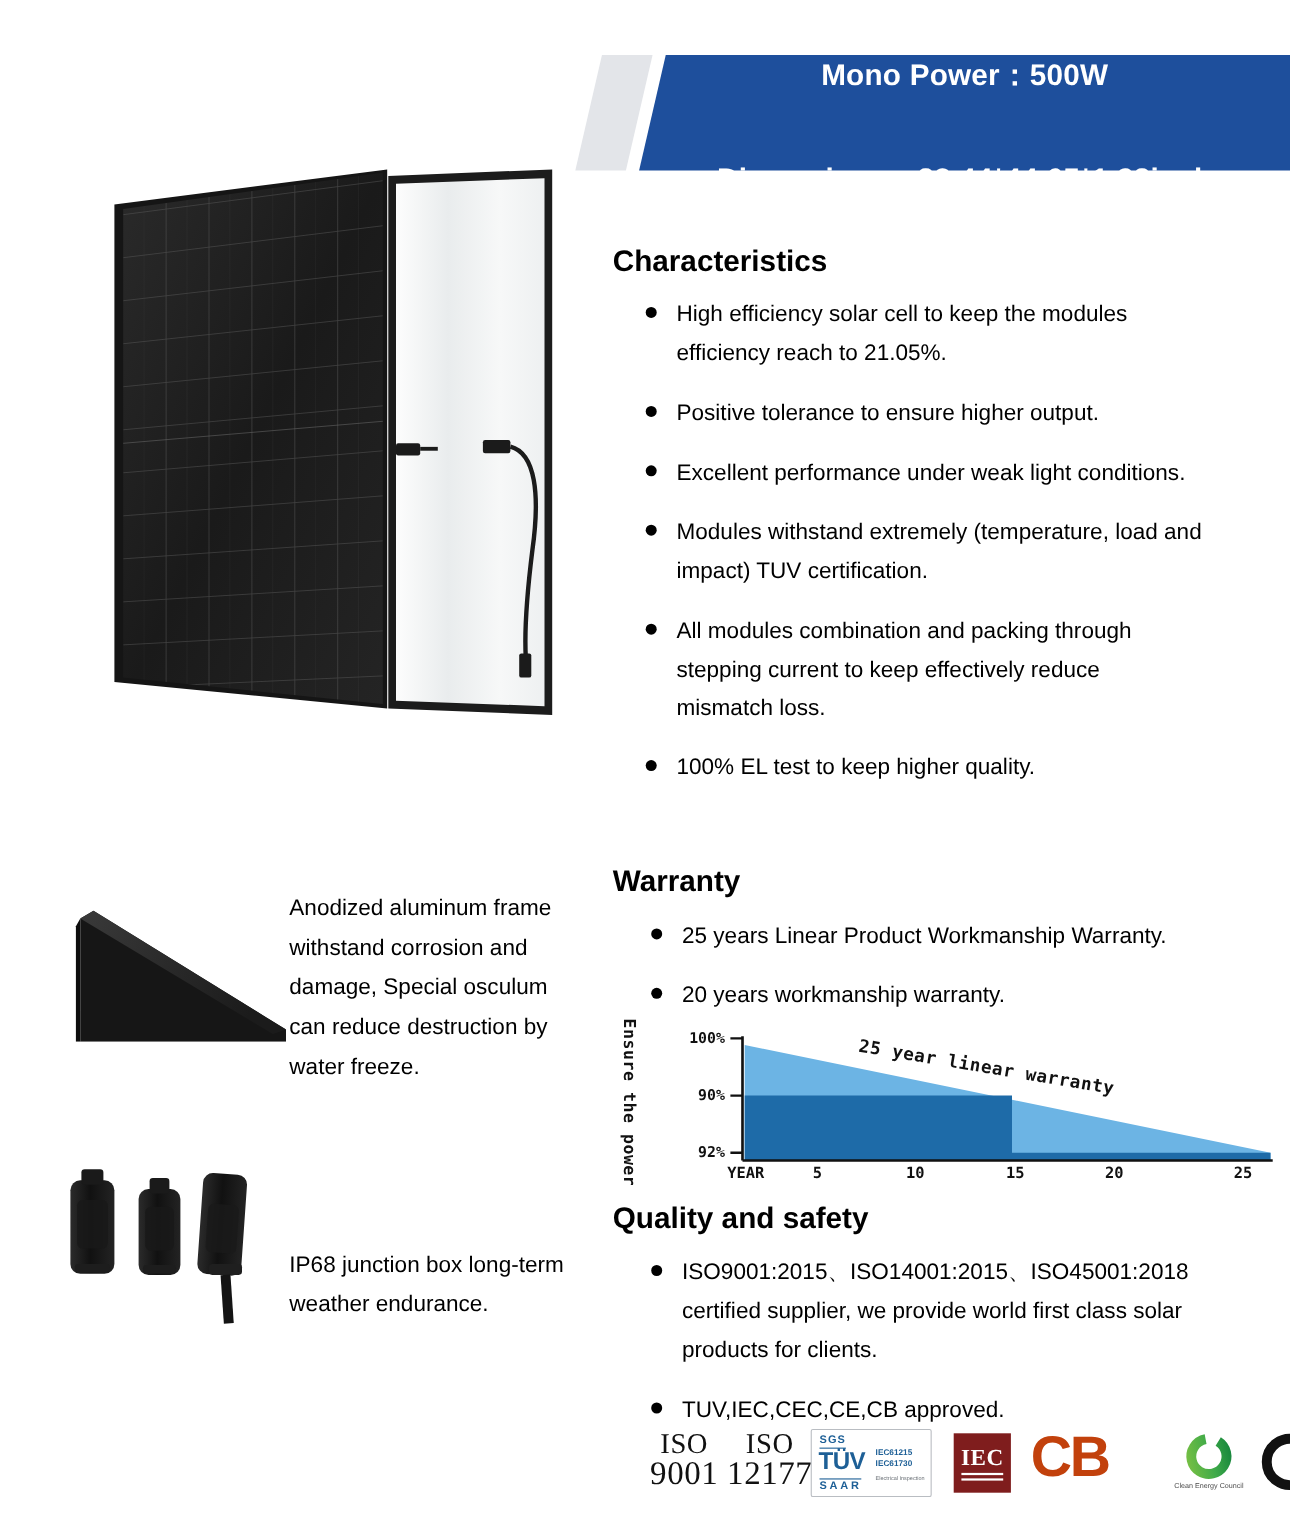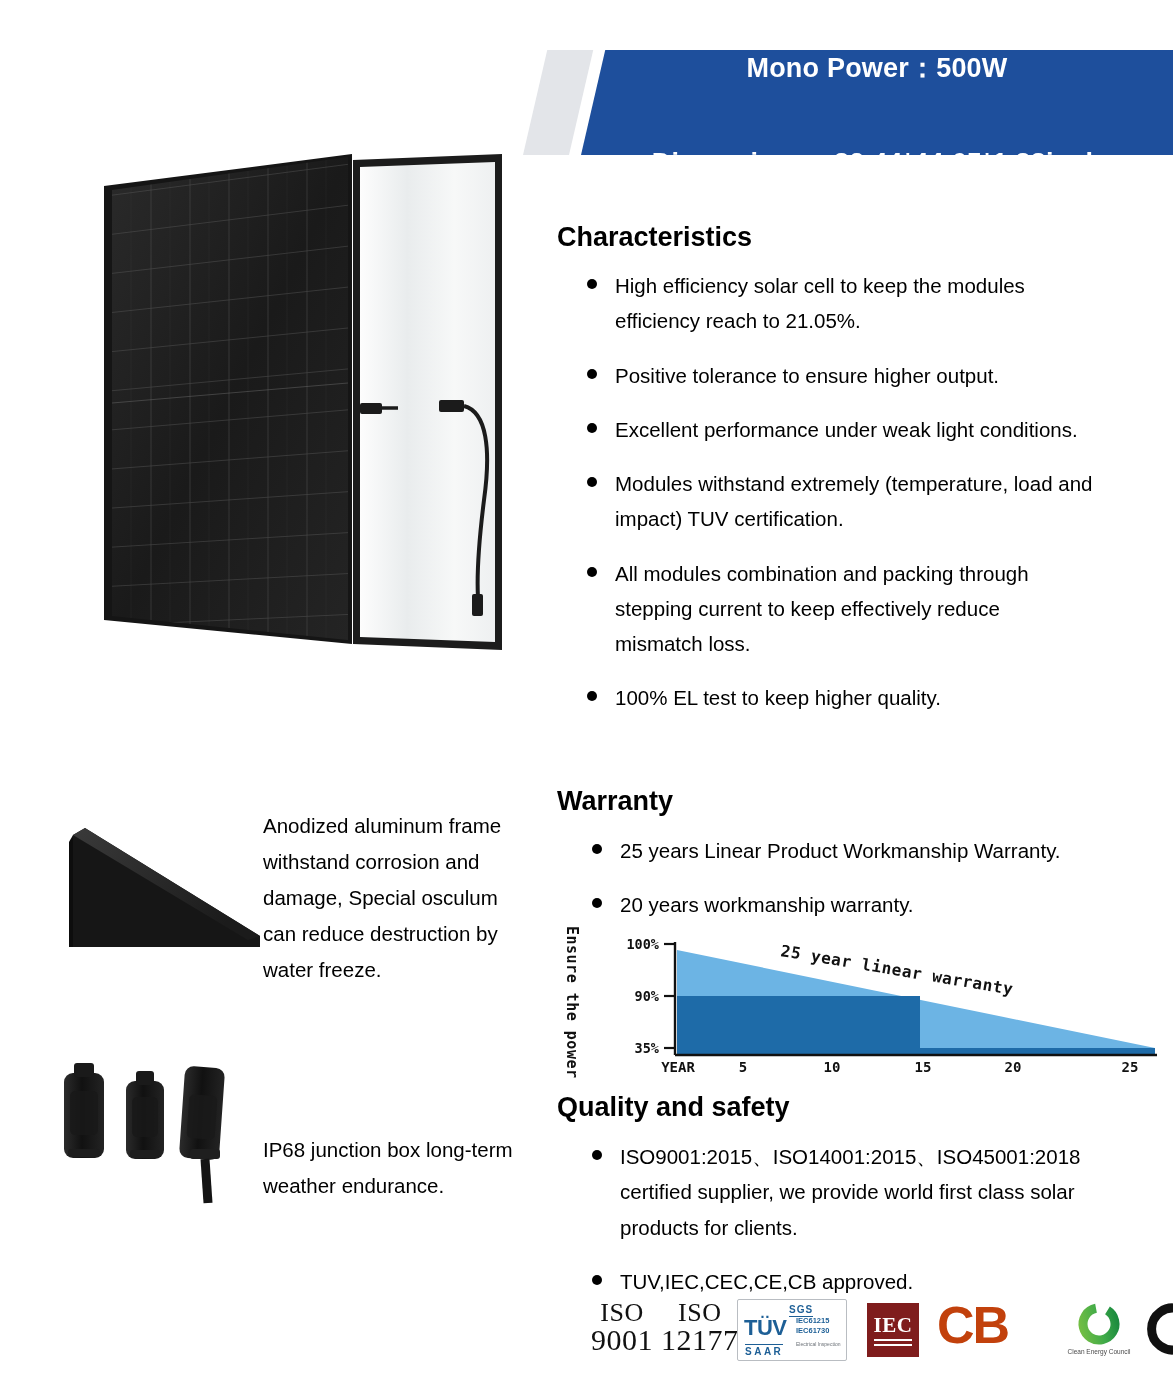--- a/index.html
+++ b/index.html
@@ -123,21 +123,20 @@
     width: 110px; height: 62px;
     border: 1px solid #b9bdc2; background: #fff;
     border-radius: 2px;
   }
   .tuv-sgs {
     position: absolute; left: 7px; top: 4px;
     font-family: "Liberation Sans", sans-serif;
     font-size: 10px; font-weight: bold; color: #1d5f96;
     letter-spacing: 1px; border-bottom: 1.5px solid #1d5f96;
     padding-bottom: 1px;
-    margin-left: 44px;
   }
   .tuv-main {
     position: absolute; left: 6px; top: 17px;
     font-family: "Liberation Sans", sans-serif;
     font-size: 22px; font-weight: bold; color: #1d5f96;
     letter-spacing: -0.5px; line-height: 1;
   }
   .tuv-saar {
     position: absolute; left: 7px; top: 44px;
     font-family: "Liberation Sans", sans-serif;
@@ -354,21 +353,21 @@
       <span class="bdot"></span>
       <span class="btext" style="width:520px;">20 years workmanship warranty.</span>
     </div>
   </div>
 
   <div class="chart-stage">
     <div class="chart-ylabel">Ensure the power</div>
 
     <div class="ytick" style="left:22px; top:18px; width:52px; text-align:right;">100%</div>
     <div class="ytick" style="left:22px; top:70px; width:52px; text-align:right;">90%</div>
-    <div class="ytick" style="left:22px; top:122px; width:52px; text-align:right;">35%</div>
+    <div class="ytick" style="left:22px; top:122px; width:52px; text-align:right;">92%</div>
 
     <svg width="575" height="160" viewBox="0 0 575 160" style="position:absolute; left:0; top:0;">
 
       <g stroke="#111" stroke-width="2.2">
         <line x1="79" y1="26" x2="90" y2="26"></line>
         <line x1="79" y1="78" x2="90" y2="78"></line>
         <line x1="79" y1="130" x2="90" y2="130"></line>
       </g>
 
       <line x1="90" y1="24" x2="90" y2="137" stroke="#111" stroke-width="2.4"></line>

